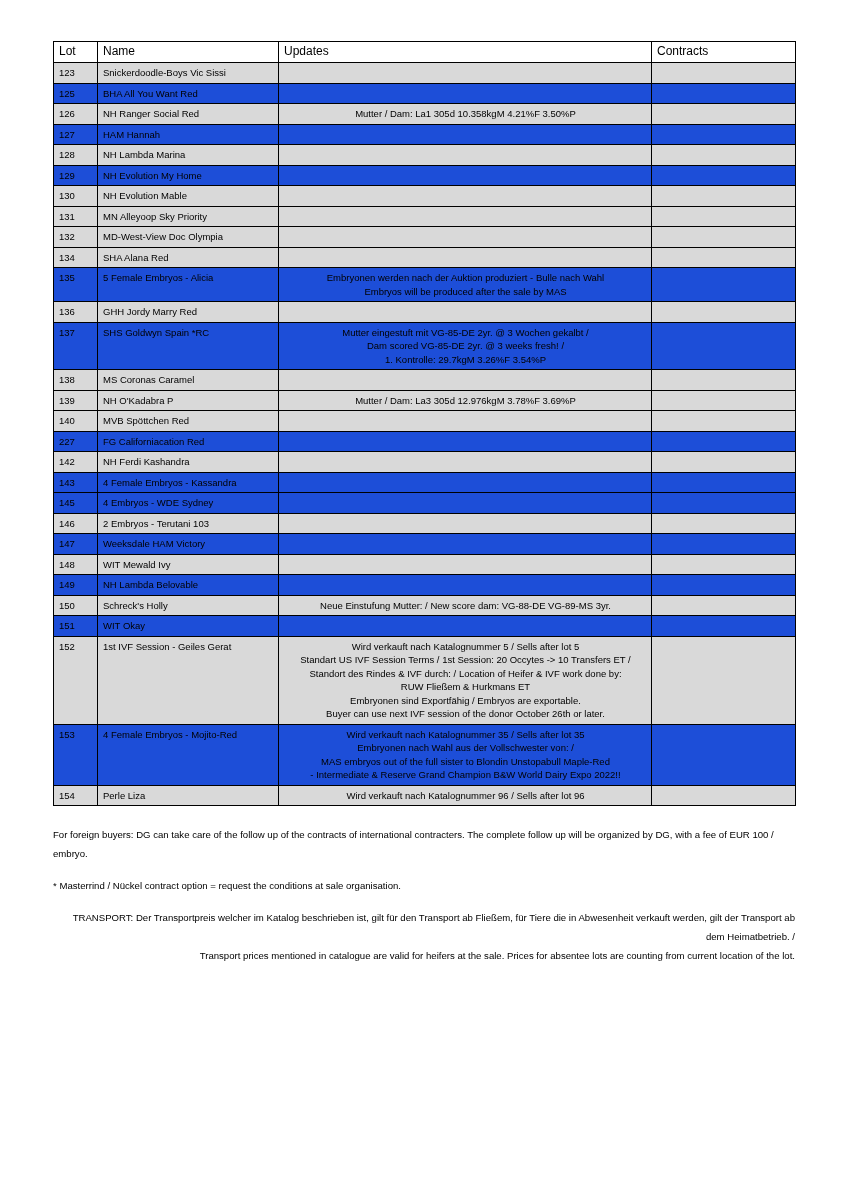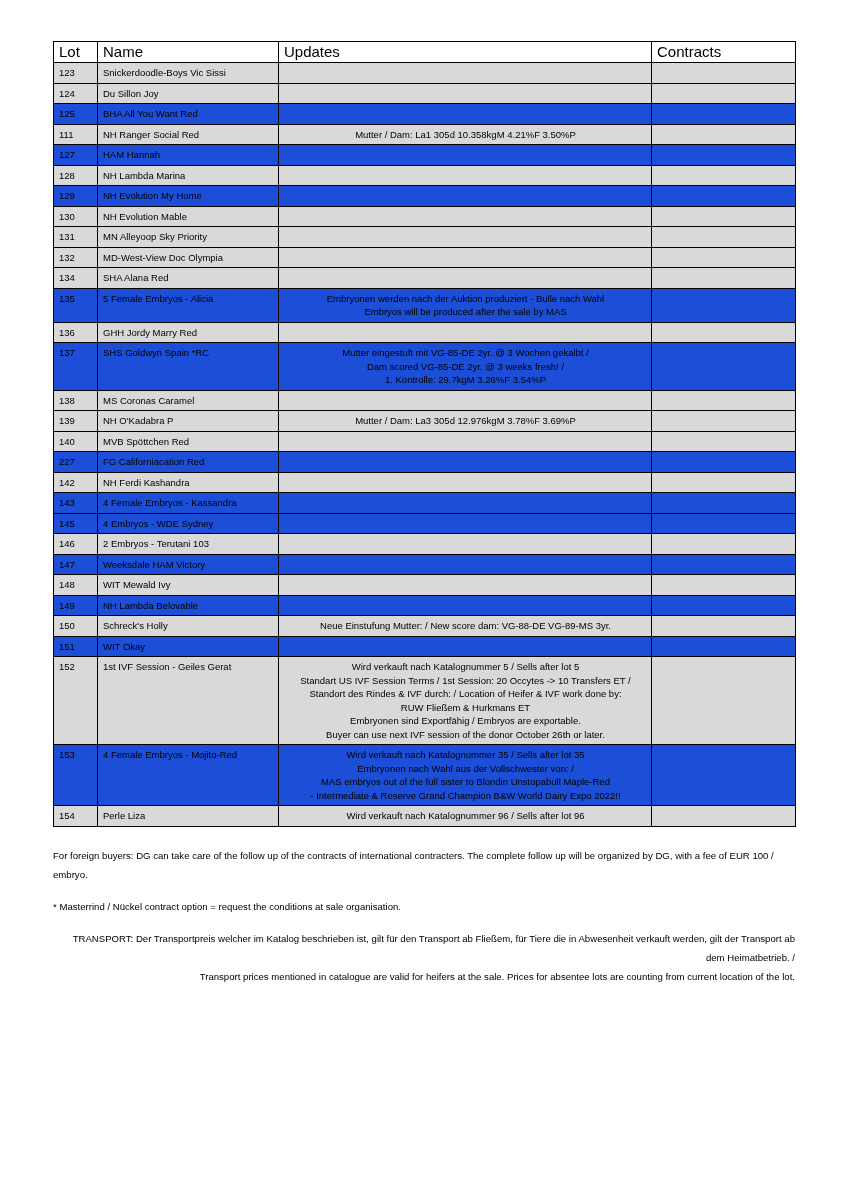--- a/index.html
+++ b/index.html
@@ -35,21 +35,21 @@
     border: 1px solid #000000;
     font-size: 9.5px;
     line-height: 13.5px;
     padding: 3px 4px 3px 5px;
     vertical-align: top;
     text-align: left;
     font-weight: normal;
   }
   table.lots thead th {
     height: 14px;
-    font-size: 15px;
+    font-size: 12px;
     padding-top: 3px;
     padding-bottom: 3px;
   }
   td.lot {
     text-align: left;
     padding-left: 6px;
     white-space: nowrap;
   }
   tr.shade > td {
     background: #d9d9d9;
@@ -94,34 +94,28 @@
         <th>Contracts</th>
       </tr>
     </thead>
     <tbody id="lots-body">
         <tr class="shade">
           <td class="lot">123</td>
           <td class="name">Snickerdoodle-Boys Vic Sissi</td>
           <td class="upd">&nbsp;</td>
           <td class="con">&nbsp;</td>
         </tr>
-        <tr class="shade">
-          <td class="lot">124</td>
-          <td class="name">Du Sillon Joy</td>
-          <td class="upd">&nbsp;</td>
-          <td class="con">&nbsp;</td>
-        </tr>
         <tr class="plain">
           <td class="lot">125</td>
           <td class="name">BHA All You Want Red</td>
           <td class="upd">&nbsp;</td>
           <td class="con">&nbsp;</td>
         </tr>
         <tr class="shade">
-          <td class="lot">111</td>
+          <td class="lot">126</td>
           <td class="name">NH Ranger Social Red</td>
           <td class="upd">
             <span class="line">Mutter / Dam: La1 305d 10.358kgM 4.21%F 3.50%P</span>
           </td>
           <td class="con">&nbsp;</td>
         </tr>
         <tr class="plain">
           <td class="lot">127</td>
           <td class="name">HAM Hannah</td>
           <td class="upd">&nbsp;</td>

